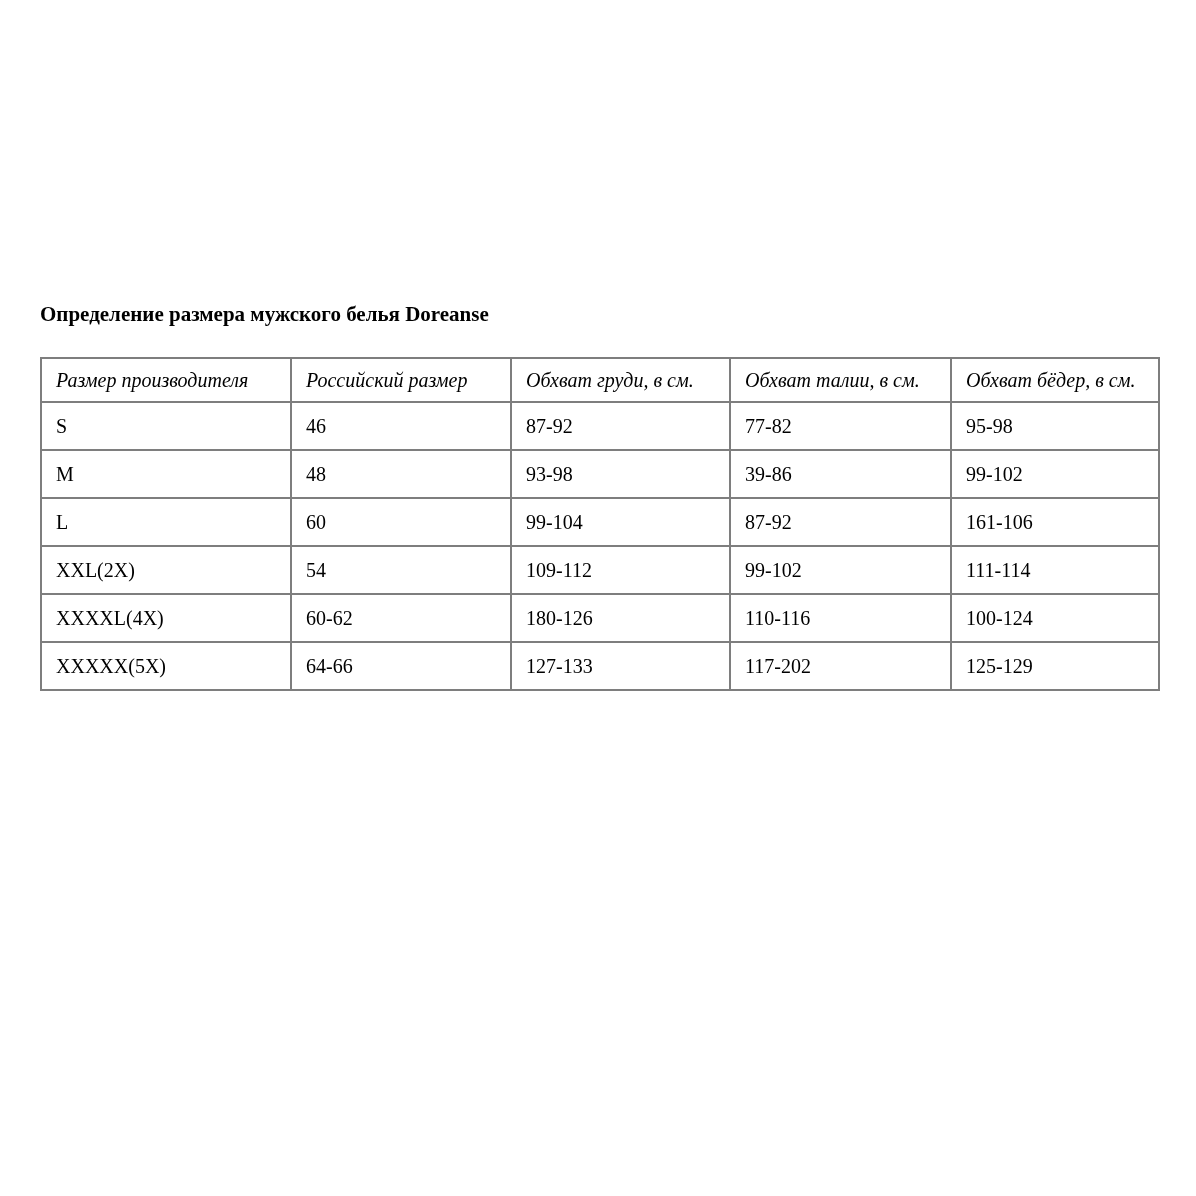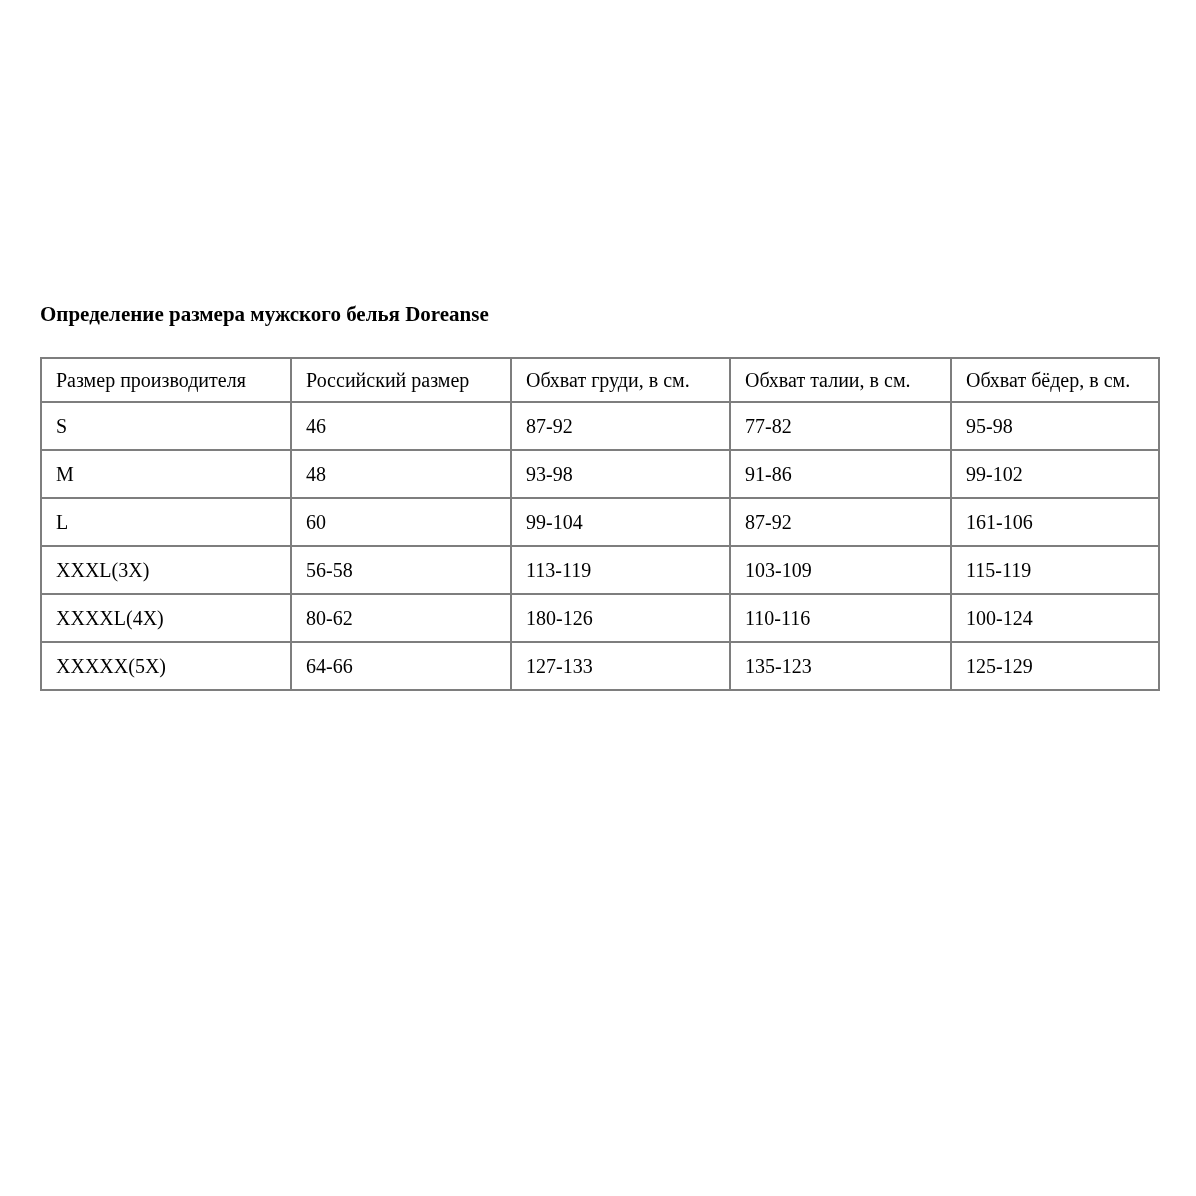--- a/index.html
+++ b/index.html
@@ -41,20 +41,21 @@
     vertical-align: middle;
     padding: 0 6px 0 14px;
     font-size: 20px;
     font-weight: normal;
     color: #000000;
     overflow: hidden;
     white-space: nowrap;
   }
   table.size-table th {
     height: 42px;
+    font-style: italic;
   }
   table.size-table td {
     height: 46px;
   }
   col.c0 { width: 250px; }
   col.c1 { width: 220px; }
   col.c2 { width: 219px; }
   col.c3 { width: 221px; }
   col.c4 { width: 208px; }
 </style>
@@ -87,47 +88,47 @@
         <td>S</td>
         <td>46</td>
         <td>87-92</td>
         <td>77-82</td>
         <td>95-98</td>
       </tr>
       <tr>
         <td>M</td>
         <td>48</td>
         <td>93-98</td>
-        <td>91-86</td>
+        <td>39-86</td>
         <td>99-102</td>
       </tr>
       <tr>
         <td>L</td>
         <td>60</td>
         <td>99-104</td>
         <td>87-92</td>
         <td>161-106</td>
       </tr>
       <tr>
-        <td>XXXL(3X)</td>
-        <td>56-58</td>
-        <td>113-119</td>
-        <td>103-109</td>
-        <td>115-119</td>
+        <td>XXL(2X)</td>
+        <td>54</td>
+        <td>109-112</td>
+        <td>99-102</td>
+        <td>111-114</td>
       </tr>
       <tr>
         <td>XXXXL(4X)</td>
-        <td>80-62</td>
+        <td>60-62</td>
         <td>180-126</td>
         <td>110-116</td>
         <td>100-124</td>
       </tr>
       <tr>
         <td>XXXXX(5X)</td>
         <td>64-66</td>
         <td>127-133</td>
-        <td>135-123</td>
+        <td>117-202</td>
         <td>125-129</td>
       </tr>
     </tbody>
   </table>
 
 </div>
 
 </body></html>

